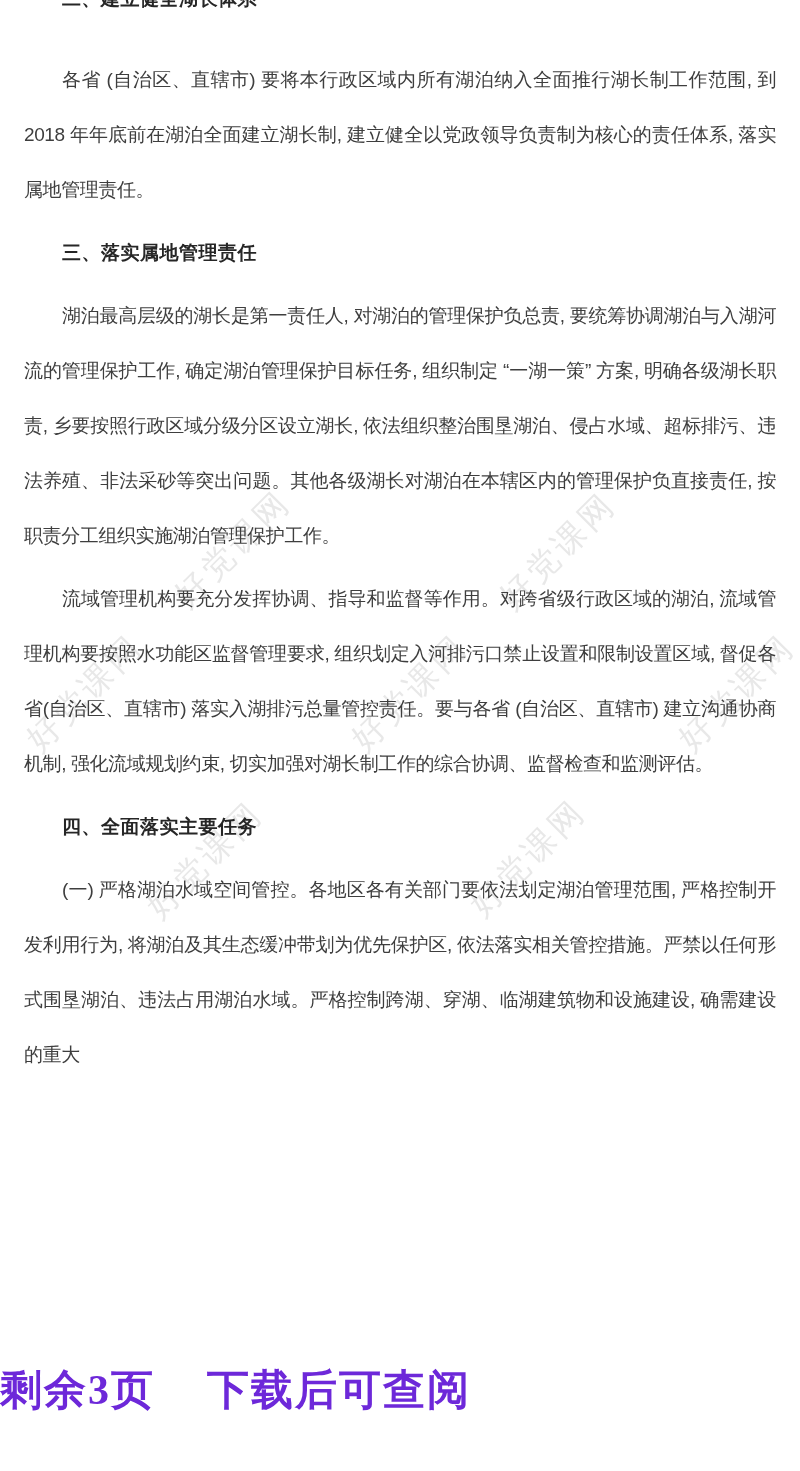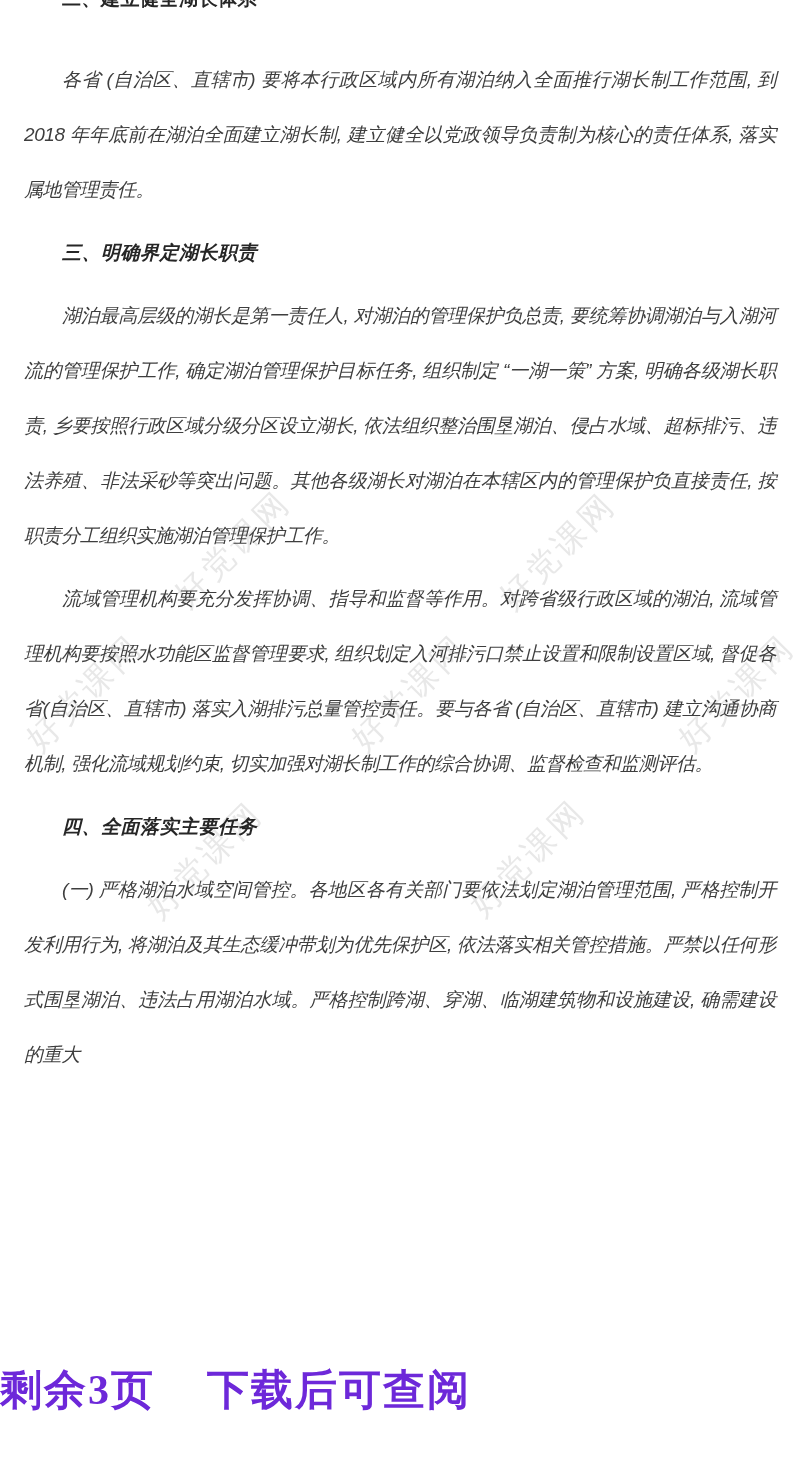--- a/index.html
+++ b/index.html
@@ -38,21 +38,21 @@
     white-space: nowrap;
     z-index: 1;
   }
   .content {
     position: absolute;
     top: 0;
     left: 24px;
     width: 752px;
     z-index: 1;
   }
-  .content .block { margin: 0 0 8px 0; font-style: italic; }
+  .content .block { margin: 0 0 8px 0; }
   .content .block:first-child { margin-top: 52px; }
   .para {
     font-size: 19px;
     line-height: 55px;
     color: #3e3e3e;
     letter-spacing: -0.4px;
     text-indent: 2em;
     text-align: justify;
     text-align-last: left;
   }
@@ -91,21 +91,21 @@
       <span class="wm" style="left: 410px; top: 693px;">好党课网</span>
       <span class="wm" style="left: 737px; top: 693px;">好党课网</span>
       <span class="wm" style="left: 205px; top: 860px;">好党课网</span>
       <span class="wm" style="left: 528px; top: 858px;">好党课网</span>
     </div>
 
   <div class="doc-top-heading">二、建立健全湖长体系</div>
 
   <div class="content">
       <div class="block para">各省 (自治区、直辖市) 要将本行政区域内所有湖泊纳入全面推行湖长制工作范围, 到 2018 年年底前在湖泊全面建立湖长制, 建立健全以党政领导负责制为核心的责任体系, 落实属地管理责任。</div>
-      <div class="block heading">三、明确界定湖长职责</div>
+      <div class="block heading">三、落实属地管理责任</div>
       <div class="block para">湖泊最高层级的湖长是第一责任人, 对湖泊的管理保护负总责, 要统筹协调湖泊与入湖河流的管理保护工作, 确定湖泊管理保护目标任务, 组织制定 “一湖一策” 方案, 明确各级湖长职责, 乡要按照行政区域分级分区设立湖长, 依法组织整治围垦湖泊、侵占水域、超标排污、违法养殖、非法采砂等突出问题。其他各级湖长对湖泊在本辖区内的管理保护负直接责任, 按职责分工组织实施湖泊管理保护工作。</div>
       <div class="block para">流域管理机构要充分发挥协调、指导和监督等作用。对跨省级行政区域的湖泊, 流域管理机构要按照水功能区监督管理要求, 组织划定入河排污口禁止设置和限制设置区域, 督促各省(自治区、直辖市) 落实入湖排污总量管控责任。要与各省 (自治区、直辖市) 建立沟通协商机制, 强化流域规划约束, 切实加强对湖长制工作的综合协调、监督检查和监测评估。</div>
       <div class="block heading">四、全面落实主要任务</div>
       <div class="block para">(一) 严格湖泊水域空间管控。各地区各有关部门要依法划定湖泊管理范围, 严格控制开发利用行为, 将湖泊及其生态缓冲带划为优先保护区, 依法落实相关管控措施。严禁以任何形式围垦湖泊、违法占用湖泊水域。严格控制跨湖、穿湖、临湖建筑物和设施建设, 确需建设的重大</div>
     </div>
 
   <div class="footer">
     <span>剩余3页</span><span class="gap"></span><span>下载后可查阅</span>
   </div>
 

